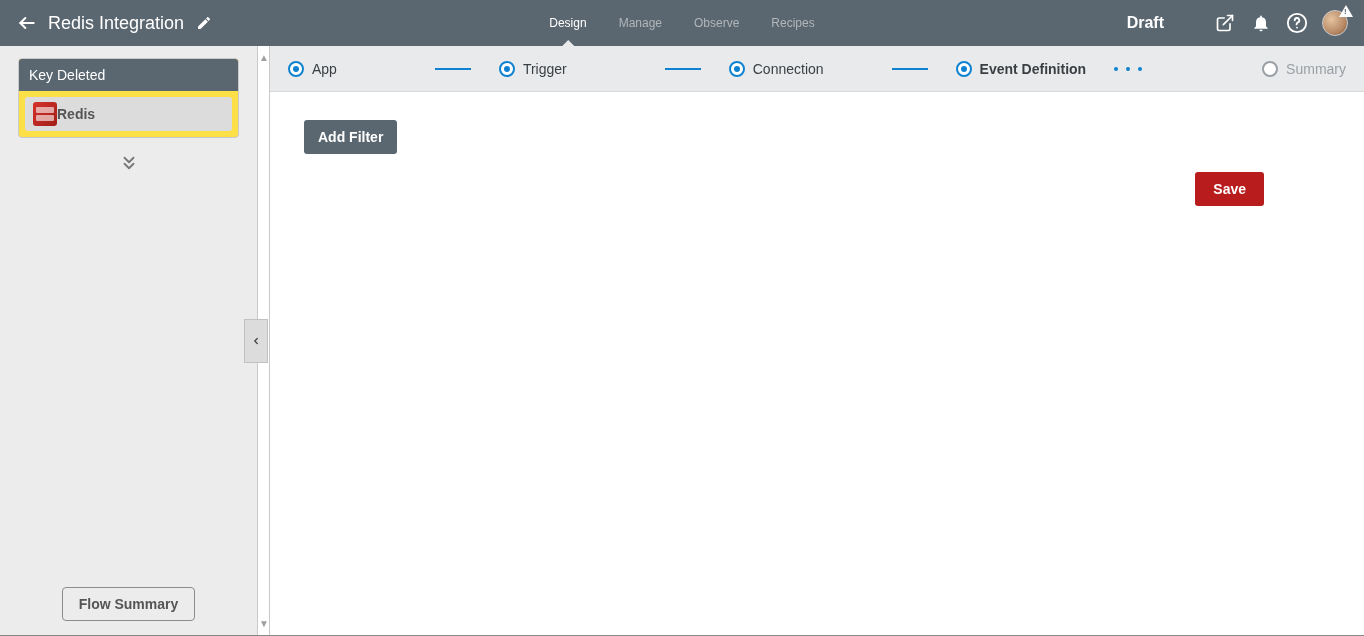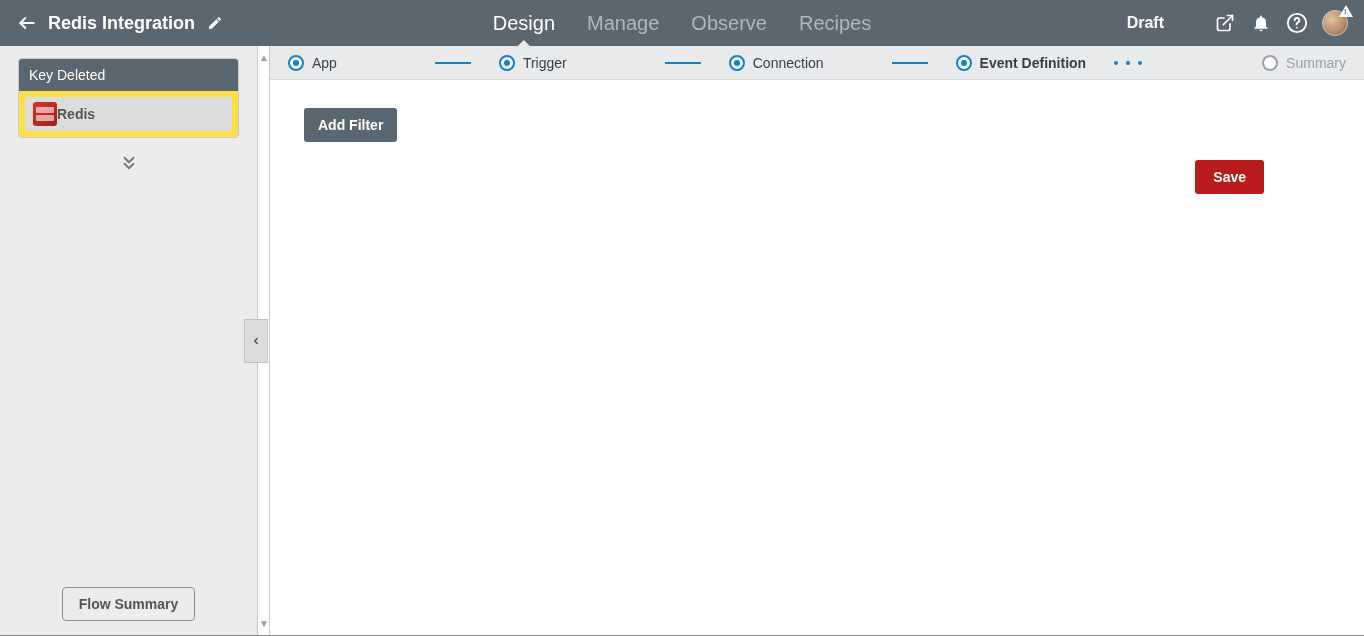--- a/index.html
+++ b/index.html
@@ -24,39 +24,39 @@
     min-width: 260px;
   }
   .back-arrow {
     width: 22px; height: 22px;
     display: flex; align-items: center; justify-content: center;
     cursor: pointer;
     color: #fff;
   }
   .page-title {
     font-size: 18px;
-    font-weight: 700;
+    font-weight: 400;
     color: #fff;
   }
   .edit-icon {
     width: 20px; height: 20px; color: #fff; cursor: pointer;
     display: flex; align-items: center; justify-content: center;
   }
 
   .nav-tabs {
     position: absolute;
     left: 50%;
     transform: translateX(-50%);
     display: flex;
     gap: 24px;
     height: 100%;
     align-items: center;
   }
   .nav-tab {
-    font-size: 20px;
+    font-size: 12px;
     color: #b0b6ba;
     cursor: pointer;
     padding: 0 4px;
     position: relative;
     height: 100%;
     display: flex;
     align-items: center;
   }
   .nav-tab.active {
     color: #fff;
@@ -239,21 +239,21 @@
   
   .content {
     flex: 1;
     display: flex;
     flex-direction: column;
     background: #fff;
   }
 
   
   .stepbar {
-    height: 34px;
+    height: 46px;
     background: #e9eaec;
     border-bottom: 1px solid #d6d8da;
     display: flex;
     align-items: center;
     padding: 0 18px;
   }
   .step {
     display: flex;
     align-items: center;
     gap: 8px;

